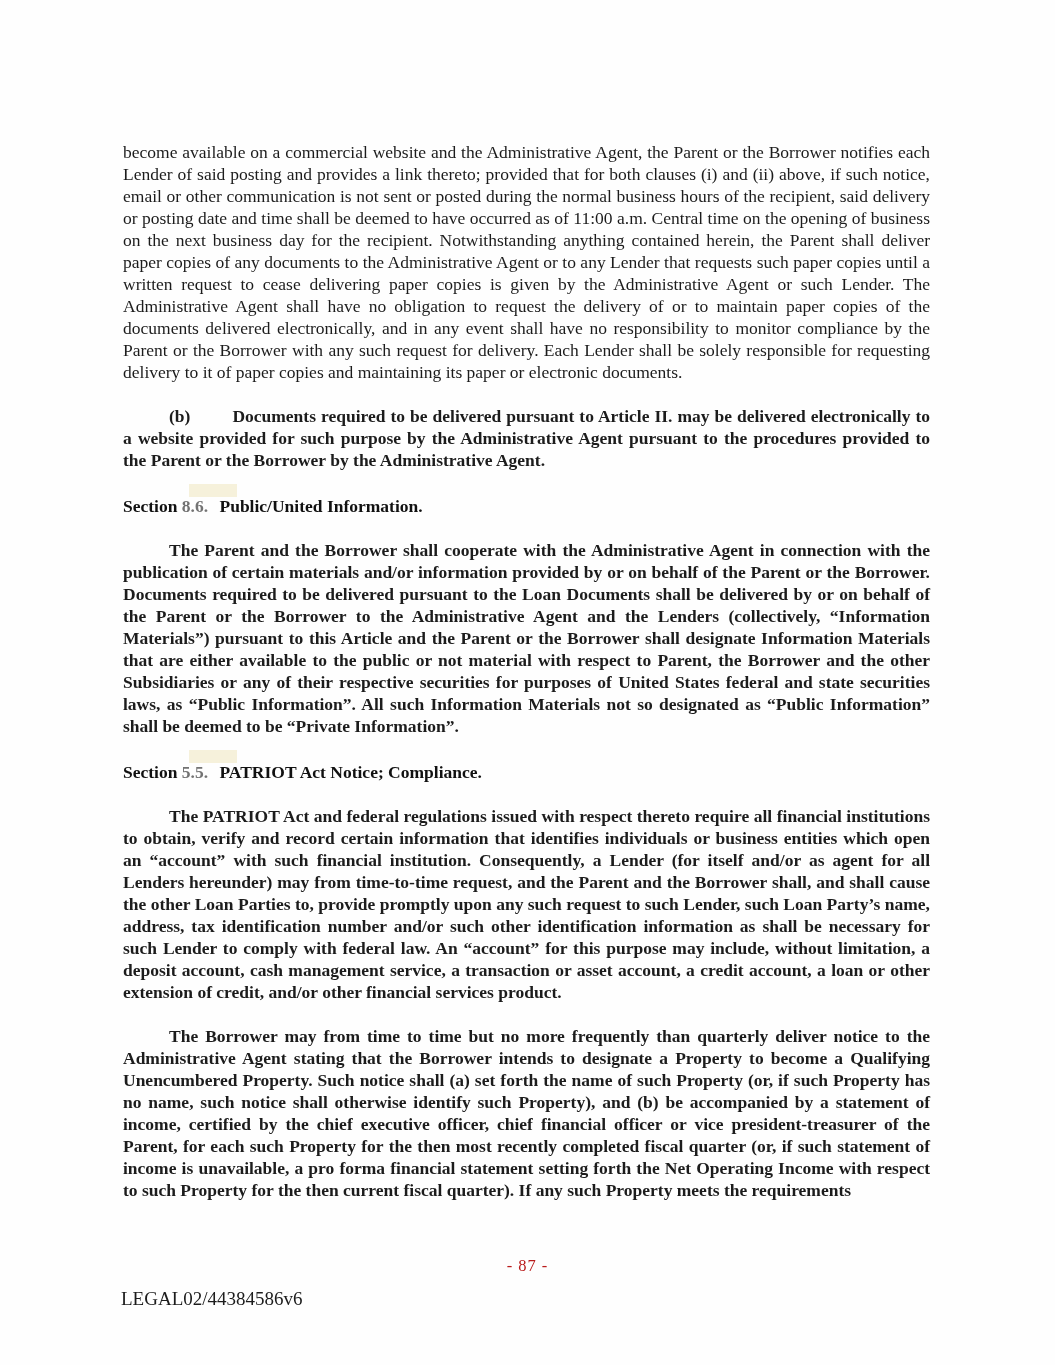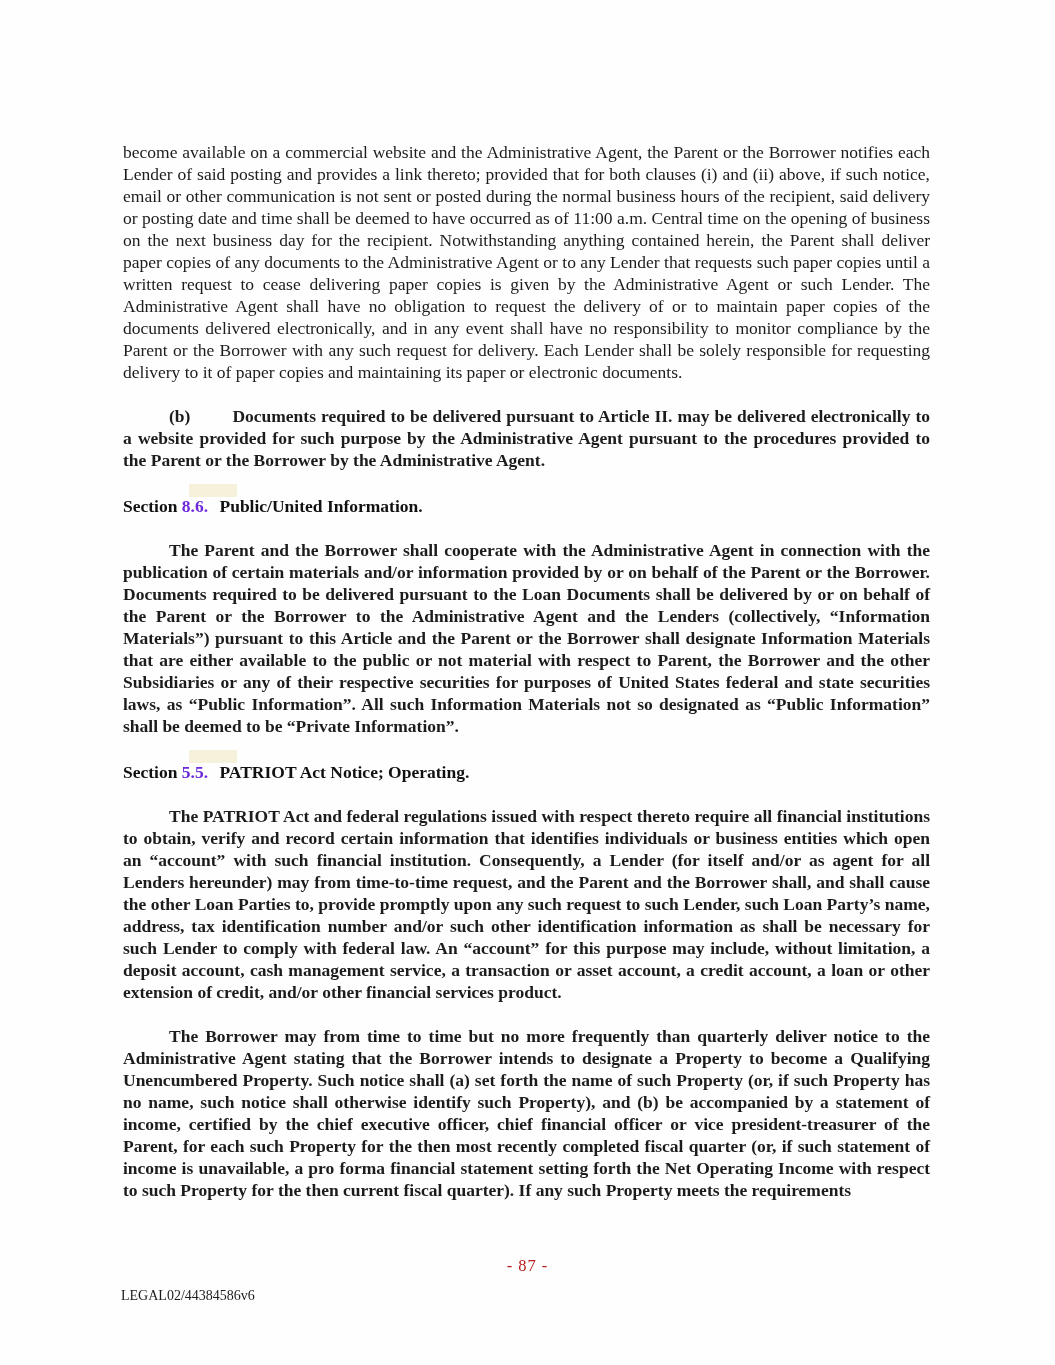--- a/index.html
+++ b/index.html
@@ -35,34 +35,34 @@
     color: #111111;
     text-align: left;
   }
   .hl-artifact {
     position: absolute;
     left: 66px; top: -11px;
     width: 48px; height: 13px;
     background: #f5efd5;
     opacity: 0.85;
   }
-  .secnum { color: #6d28d9; }
+  .secnum { color: #737373; }
   .sectitle { margin-left: 7px; }
   .page-number {
     position: absolute;
     top: 1256px; left: 0; width: 100%;
     text-align: center;
     font-size: 16.5px;
     color: #b91c1c;
     letter-spacing: 1px;
   }
   .doc-id {
     position: absolute;
     top: 1288px; left: 121px;
-    font-size: 14px;
+    font-size: 19px;
     color: #1c1c1c;
   }
 </style>
 </head>
 <body>
 
 <div class="page">
 
   <div class="content">
 
@@ -76,21 +76,21 @@
       <span class="secnum">8.6.</span>
       <span class="sectitle">Public/United Information.</span>
     </h2>
 
     <p class="para indent">The Parent and the Borrower shall cooperate with the Administrative Agent in connection with the publication of certain materials and/or information provided by or on behalf of the Parent or the Borrower.  Documents required to be delivered pursuant to the Loan Documents shall be delivered by or on behalf of the Parent or the Borrower to the Administrative Agent and the Lenders (collectively, “Information Materials”) pursuant to this Article and the Parent or the Borrower shall designate Information Materials that are either available to the public or not material with respect to Parent, the Borrower and the other Subsidiaries or any of their respective securities for purposes of United States federal and state securities laws, as “Public Information”.  All such Information Materials not so designated as “Public Information” shall be deemed to be “Private Information”.</p>
 
     <h2 class="section-heading">
       <span class="hl-artifact"></span>
       <span>Section</span>
       <span class="secnum">5.5.</span>
-      <span class="sectitle">PATRIOT Act Notice; Operating.</span>
+      <span class="sectitle">PATRIOT Act Notice; Compliance.</span>
     </h2>
 
     <p class="para indent">The PATRIOT Act and federal regulations issued with respect thereto require all financial institutions to obtain, verify and record certain information that identifies individuals or business entities which open an “account” with such financial institution.  Consequently, a Lender (for itself and/or as agent for all Lenders hereunder) may from time-to-time request, and the Parent and the Borrower shall, and shall cause the other Loan Parties to, provide promptly upon any such request to such Lender, such Loan Party’s name, address, tax identification number and/or such other identification information as shall be necessary for such Lender to comply with federal law.  An “account” for this purpose may include, without limitation, a deposit account, cash management service, a transaction or asset account, a credit account, a loan or other extension of credit, and/or other financial services product.</p>
 
 
     <p class="para indent">The Borrower may from time to time but no more frequently than quarterly deliver notice to the Administrative Agent stating that the Borrower intends to designate a Property to become a Qualifying Unencumbered Property.  Such notice shall (a) set forth the name of such Property (or, if such Property has no name, such notice shall otherwise identify such Property), and (b) be accompanied by a statement of income, certified by the chief executive officer, chief financial officer or vice president-treasurer of the Parent, for each such Property for the then most recently completed fiscal quarter (or, if such statement of income is unavailable, a pro forma financial statement setting forth the Net Operating Income with respect to such Property for the then current fiscal quarter).  If any such Property meets the requirements</p>
 
   </div>
 
   <div class="page-number">- 87 -</div>

